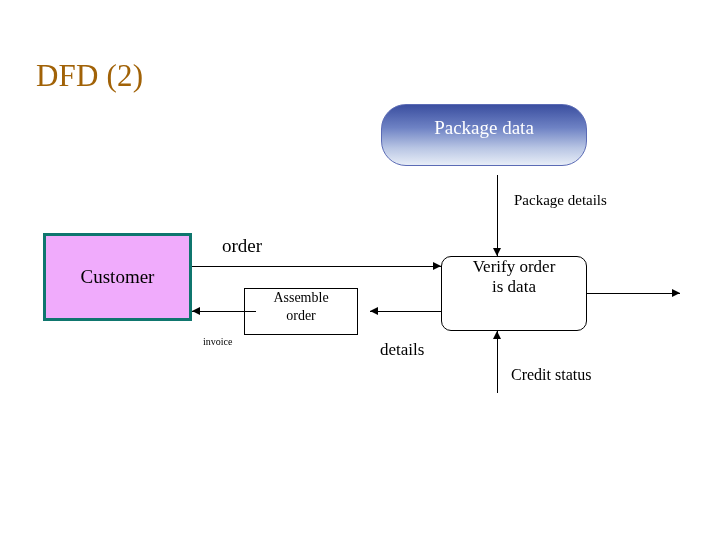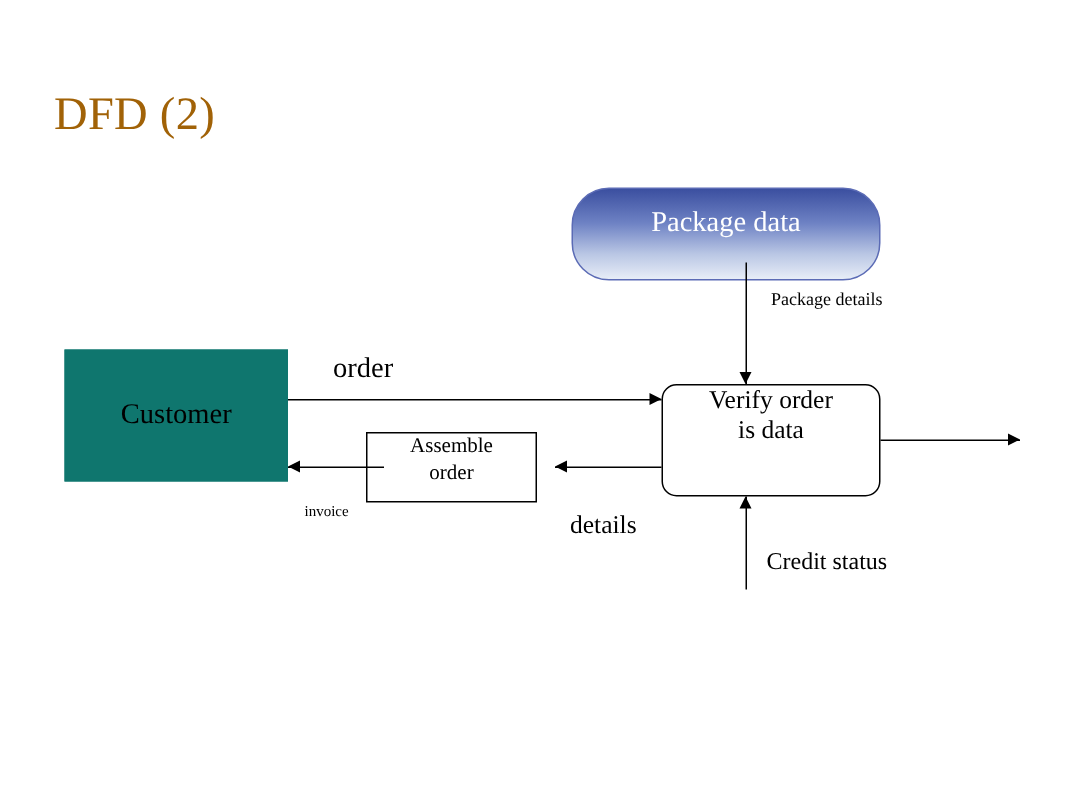--- a/index.html
+++ b/index.html
@@ -49,21 +49,21 @@
   .grad-box .label {
     font-family: "Liberation Serif", serif;
     font-size: 19px;
     color: #ffffff;
     text-align: center;
     line-height: 1.1;
   }
 
   #package-data-store {
     left: 381px;
-    top: 125px;
+    top: 104px;
     width: 206px;
     height: 62px;
     border-radius: 25px;
   }
   #package-data-store .label { margin-bottom: 14px; }
 
   #customer-data-store {
     left: 381px;
     top: 393px;
     width: 233px;
@@ -71,22 +71,22 @@
   }
   #customer-data-store .label { margin-bottom: 14px; }
 
   
   #customer-entity {
     position: absolute;
     left: 43px;
     top: 233px;
     width: 149px;
     height: 88px;
-    background: #0f766e;
-    border: 1px solid #0f766e;
+    background: #f0abfc;
+    border: 3px solid #0f766e;
     box-sizing: border-box;
     display: flex;
     align-items: center;
     justify-content: center;
   }
   #customer-entity .label {
     font-family: "Liberation Serif", serif;
     font-size: 19px;
     color: #000000;
   }
@@ -128,21 +128,21 @@
 
   
   .flow-label {
     position: absolute;
     font-family: "Liberation Serif", serif;
     color: #000000;
     white-space: nowrap;
   }
   #label-order      { left: 222px; top: 235px; font-size: 19px; }
   #label-invoice    { left: 203px; top: 336px; font-size: 10px; }
-  #label-pkg-det    { left: 514px; top: 192px; font-size: 12px; }
+  #label-pkg-det    { left: 514px; top: 192px; font-size: 15px; }
   #label-details    { left: 380px; top: 340px; font-size: 17px; }
   #label-credit     { left: 511px; top: 366px; font-size: 16px; }
 
   
   .line {
     position: absolute;
     background: #000000;
   }
   .hline { height: 1px; }
   .vline { width: 1px; }

